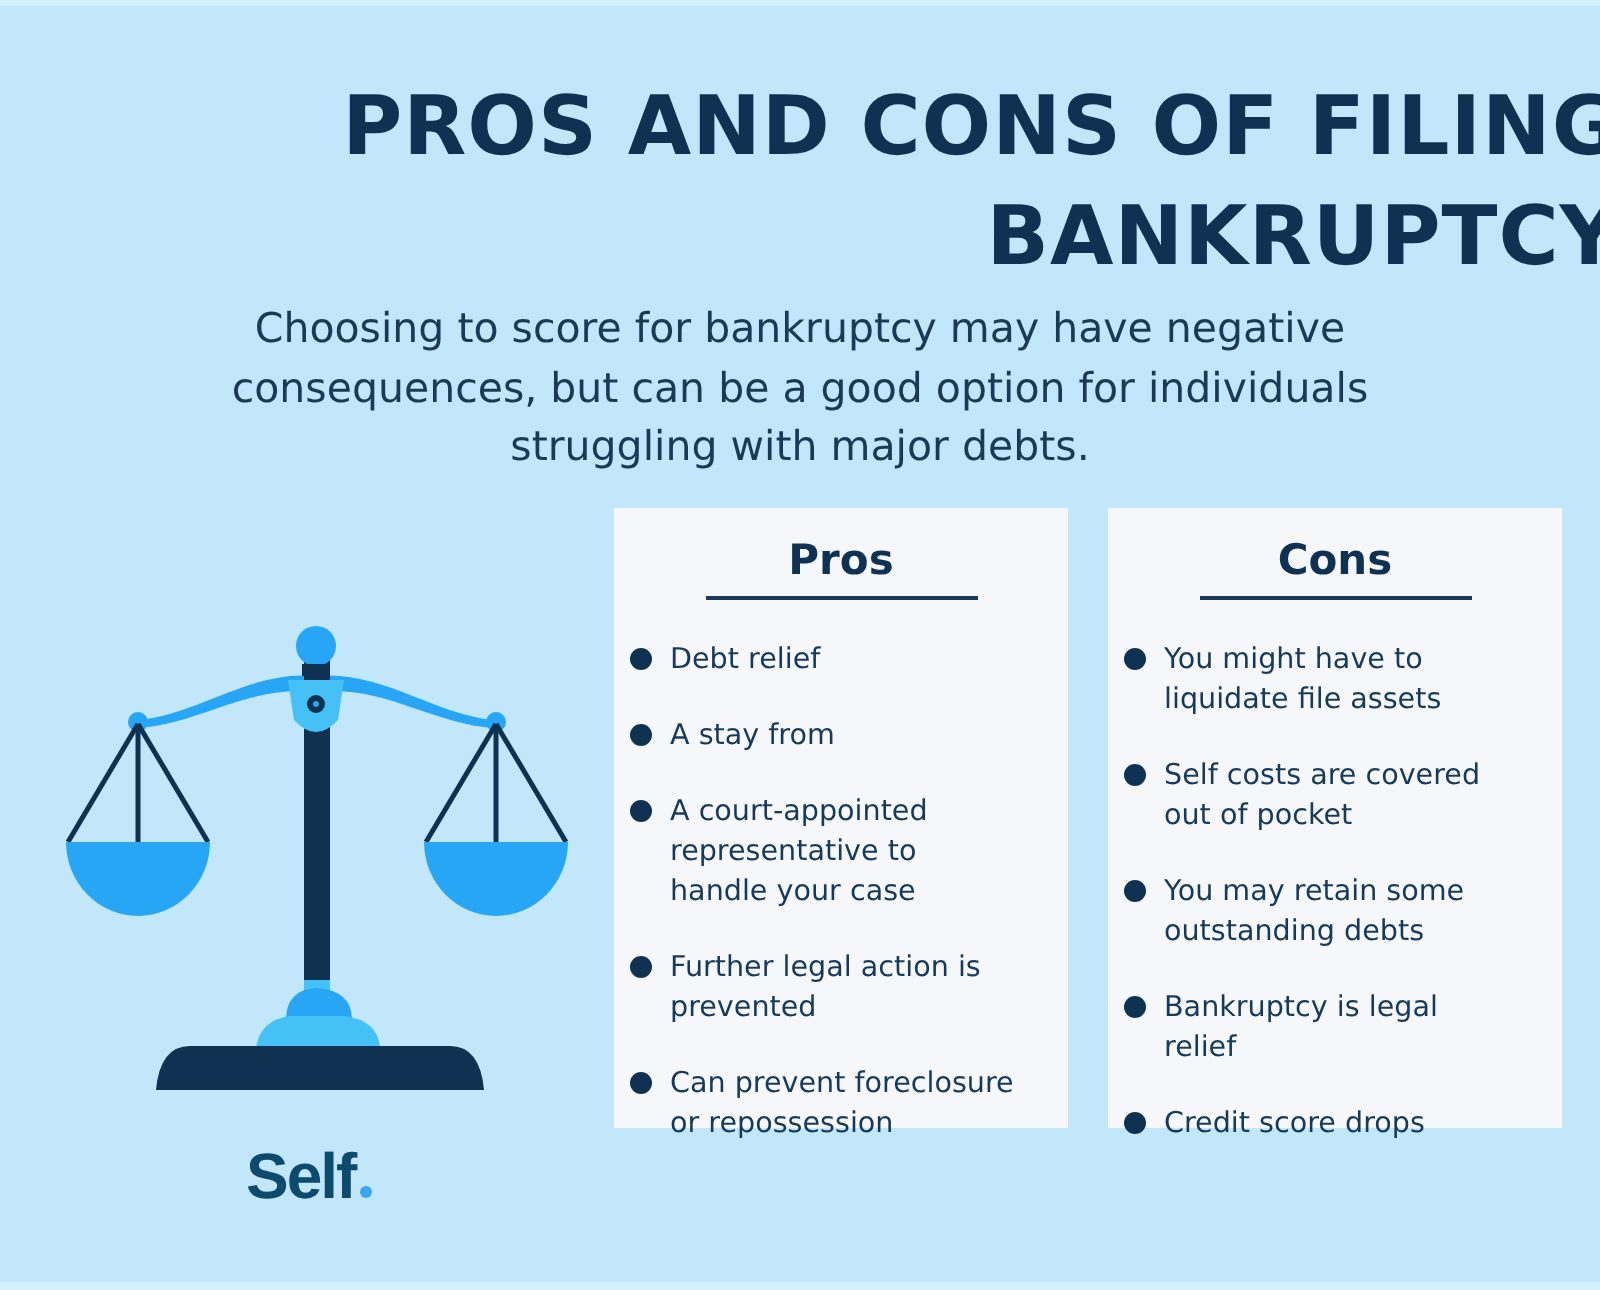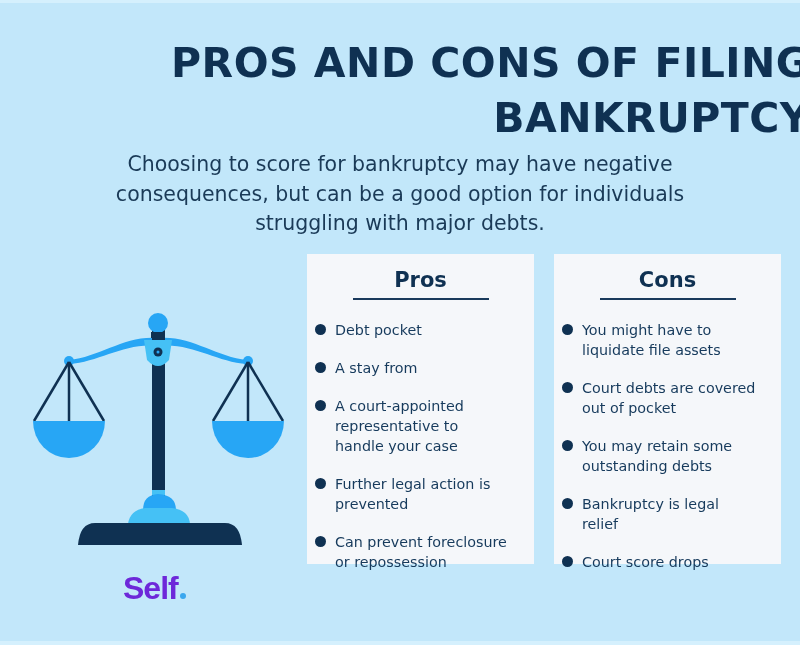--- a/index.html
+++ b/index.html
@@ -44,21 +44,21 @@
       margin-bottom: 18px;
     }
     .bullet {
       position: absolute; left: 8px; top: 4px; width: 11px; height: 11px;
       border-radius: 50%; background: #0f3152;
     }
     .scale { position: absolute; left: 0; top: 300px; width: 300px; height: 260px; }
     .logo {
       position: absolute; left: 123px; top: 570px;
       font-weight: bold; font-size: 32px; letter-spacing: -1px;
-      color: #6d28d9; font-family: "Liberation Sans", sans-serif;
+      color: #0c4a6e; font-family: "Liberation Sans", sans-serif;
     }
     .logo-dot {
       display: inline-block; width: 6px; height: 6px; border-radius: 50%;
       background: #3aa7ee; margin-left: 2px;
     }
   </style>
 </head>
 <body>
 
 <div class="top-strip"></div>
@@ -109,21 +109,21 @@
 <div class="logo">
   <span>Self</span><span class="logo-dot"></span>
 </div>
 
 <section class="panel pros">
   <div class="panel-heading">Pros</div>
   <div class="panel-underline"></div>
   <ul class="panel-list">
     <li>
       <span class="bullet"></span>
-      <span>Debt pocket</span>
+      <span>Debt relief</span>
     </li>
     <li>
       <span class="bullet"></span>
       <span>A stay from</span><br>
     </li>
     <li>
       <span class="bullet"></span>
       <span>A court-appointed</span><br>
       <span>representative to</span><br>
       <span>handle your case</span>
@@ -145,33 +145,33 @@
   <div class="panel-heading">Cons</div>
   <div class="panel-underline"></div>
   <ul class="panel-list">
     <li>
       <span class="bullet"></span>
       <span>You might have to</span><br>
       <span>liquidate file assets</span>
     </li>
     <li>
       <span class="bullet"></span>
-      <span>Court debts are covered</span><br>
+      <span>Self costs are covered</span><br>
       <span>out of pocket</span>
     </li>
     <li>
       <span class="bullet"></span>
       <span>You may retain some</span><br>
       <span>outstanding debts</span>
     </li>
     <li>
       <span class="bullet"></span>
       <span>Bankruptcy is legal</span><br>
       <span>relief</span>
     </li>
     <li>
       <span class="bullet"></span>
-      <span>Court score drops</span>
+      <span>Credit score drops</span>
     </li>
   </ul>
 </section>
 
 <div class="bottom-strip"></div>
 
 </body></html>

